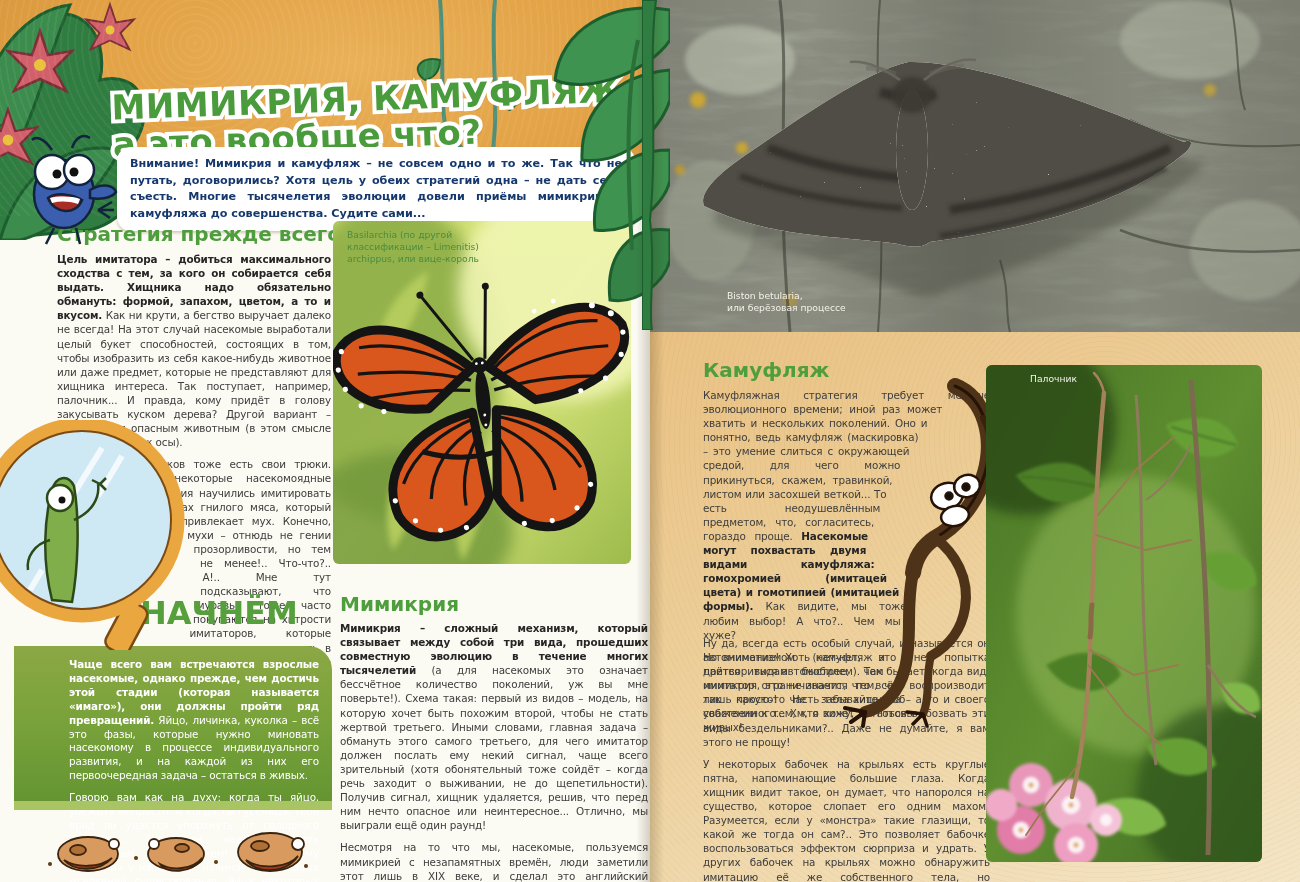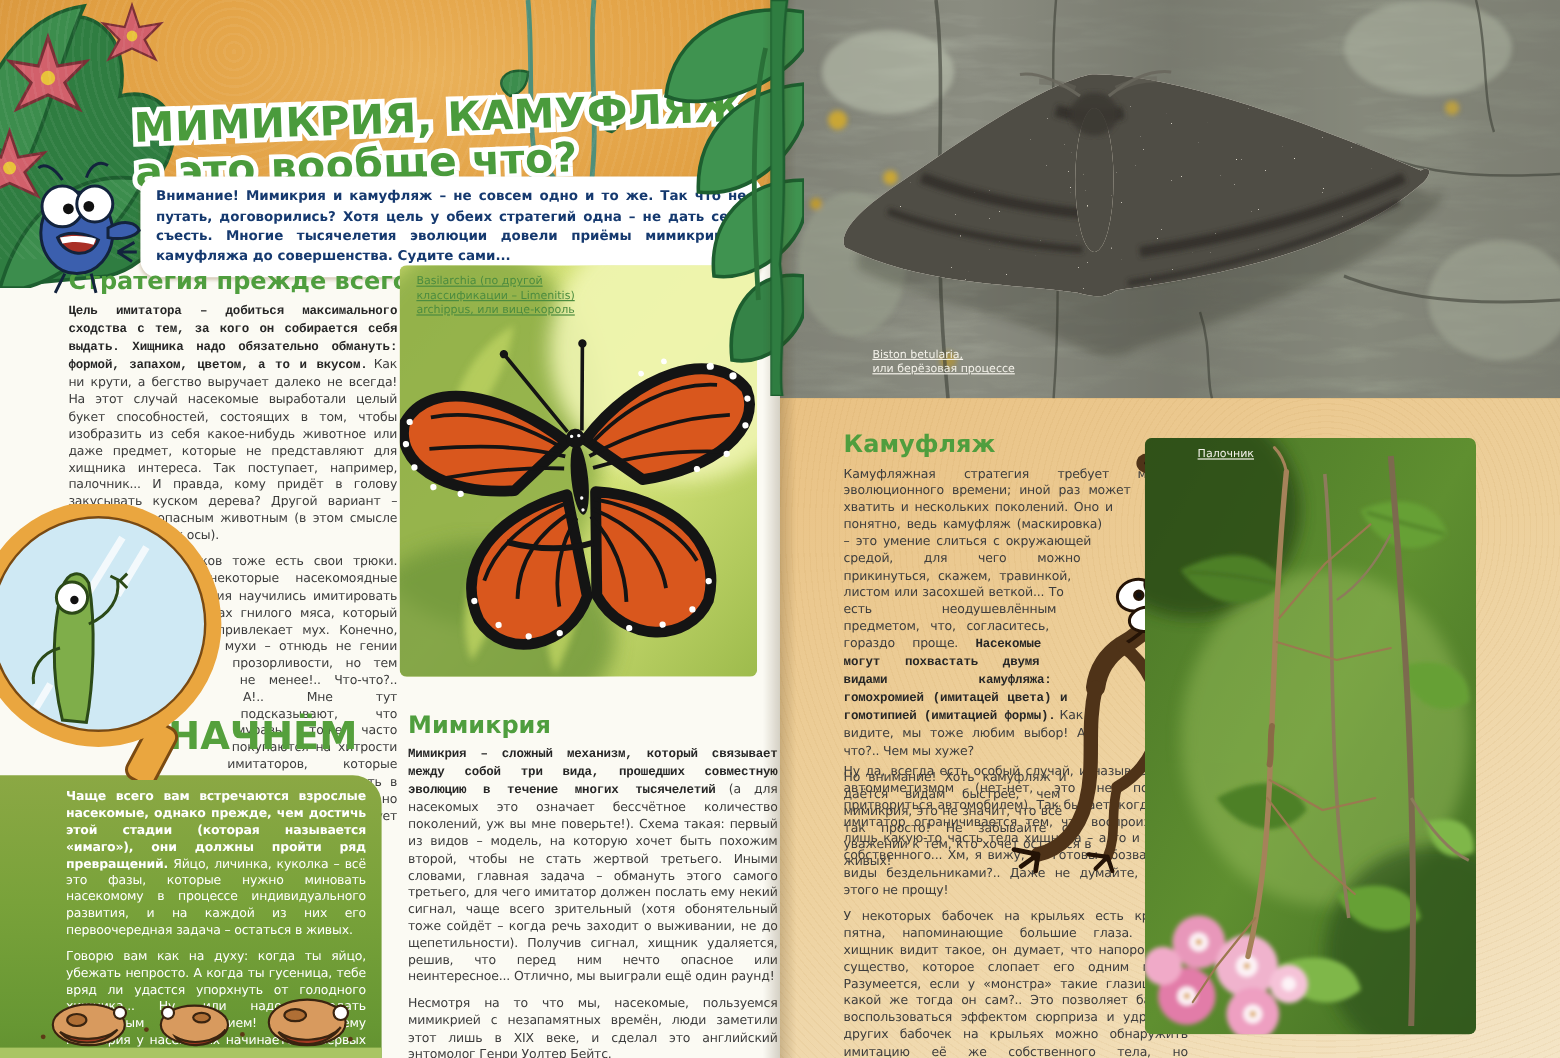--- a/index.html
+++ b/index.html
@@ -14,41 +14,41 @@
   .title-layer{left:112px;width:540px;font-weight:bold;font-size:34px;line-height:37px;
           letter-spacing:.5px;transform:rotate(-2deg);white-space:nowrap;}
   .title-stroke{-webkit-text-stroke:8px #ffffff;color:#fff;text-shadow:3px 4px 0 rgba(120,80,20,.25);}
   .title-fill{color:#4a9b3c;}
   #bubble{left:117px;top:147px;width:492px;background:#fff;border-radius:14px;
           padding:9px 13px;box-shadow:0 2px 3px rgba(100,60,10,.25);}
   #bubble .t{color:#15396f;font-weight:bold;font-size:11.2px;line-height:16.5px;text-align:justify;}
   
   .h-green{color:#4f9e3e;font-weight:bold;font-size:20px;}
   .body-col{font-size:10.4px;line-height:14.1px;color:#3d3d3d;text-align:justify;letter-spacing:-.15px;}
-  .body-col b{color:#262626;font-family:Liberation Mono, monospace;}
+  .body-col b{color:#262626;}
   .para{margin:0 0 8px 0;}
   
   .mag-spacer{float:left;width:150px;height:228px;
       shape-outside:polygon(0 0,4% 0,8% 7%,48% 14%,82% 30%,97% 52%,88% 75%,58% 92%,0 100%);}
   
   .monkey-spacer{float:right;width:150px;height:332px;margin-right:-6px;
       shape-outside:polygon(100% 0,100% 5%,62% 9%,34% 28%,14% 48%,46% 64%,26% 84%,58% 100%,100% 100%);}
   
   #egg-heading{left:140px;top:600px;width:192px;text-align:left;color:#55a03c;
       font-weight:bold;font-size:32px;line-height:27px;}
   
-  #green-box{left:0;top:646px;width:318px;height:236px;border-top-right-radius:24px;
+  #green-box{left:14px;top:646px;width:318px;height:164px;border-top-right-radius:24px;
       background:linear-gradient(180deg,#8ba844 0%,#79a23a 45%,#679733 88%,#639130 100%);}
   #green-box .strip{position:absolute;left:0;bottom:0;width:100%;height:9px;background:#a9c563;}
   #green-box .txt{position:absolute;left:55px;top:12px;width:250px;color:#fff;
       font-size:10.4px;line-height:13.9px;text-align:justify;letter-spacing:-.15px;}
   #green-box .txt b{color:#fff;}
   
   .photo{overflow:hidden;border-radius:6px;}
-  .photo-caption{position:absolute;font-size:9.2px;line-height:12px;text-decoration:underline;}
+  .photo-caption{position:absolute;font-size:9.2px;line-height:12px;}
   
   #gutter{left:636px;top:0;width:28px;height:882px;z-index:40;pointer-events:none;
       background:linear-gradient(90deg,rgba(0,0,0,0) 0%,rgba(60,40,10,.20) 50%,rgba(0,0,0,0) 100%);}
   
   #tan{left:650px;top:332px;width:650px;height:550px;
       background:linear-gradient(155deg,#e9c183 0%,#edd09c 45%,#f4e5c6 100%);}
   #tan:after{content:"";position:absolute;inset:0;
       background:repeating-radial-gradient(circle at 70% 20%,rgba(170,120,40,.06) 0 1px,transparent 1px 5px);}
   #orange-strip{left:650px;top:332px;width:650px;height:14px;background:#e3a23a;}
   .rp-col{left:703px;width:287px;margin-top:12px;}
@@ -428,21 +428,21 @@
       <circle cx="114" cy="118" r="3.5" fill="#111"></circle>
         <circle cx="131" cy="109" r="3.5" fill="#111"></circle>
     </g>
   </svg>
 
   <div class="abs body-col rp-col" style="top:624px">
     <div class="para">Ну да, всегда есть особый случай, и называется он автомиметизмом (нет-нет, это не попытка притвориться автомобилем). Так бывает, когда вид-имитатор ограничивается тем, что воспроизводит лишь какую-то часть тела хищника – а то и своего собственного... Хм, я вижу, вы готовы обозвать эти виды бездельниками?.. Даже не думайте, я вам этого не прощу!</div>
     <div class="para">У некоторых бабочек на крыльях есть круглые пятна, напоминающие большие глаза. Когда хищник видит такое, он думает, что напоролся на существо, которое слопает его одним махом! Разумеется, если у «монстра» такие глазищи, то какой же тогда он сам?.. Это позволяет бабочке воспользоваться эффектом сюрприза и удрать. У других бабочек на крыльях можно обнаружить имитацию её же собственного тела, но изображённого задом наперёд: когда на неё нападают, она тотчас срывается и улетает в противоположную сторону. Хитро, правда?</div>
   </div>
 
-  <div class="abs photo" style="left:954px;top:365px;width:276px;height:497px;z-index:10">
+  <div class="abs photo" style="left:986px;top:365px;width:276px;height:497px;z-index:10">
     <svg width="276" height="497" viewBox="0 0 276 497">
       <defs>
         <linearGradient id="sbg" x1="0" y1="0" x2="1" y2="1">
           <stop offset="0" stop-color="#4a7627"></stop>
             <stop offset=".5" stop-color="#5f8f30"></stop>
             <stop offset="1" stop-color="#3f6b22"></stop>
         </linearGradient>
         <filter id="sb6">
             <feGaussianBlur stdDeviation="6"></feGaussianBlur>
           </filter>

